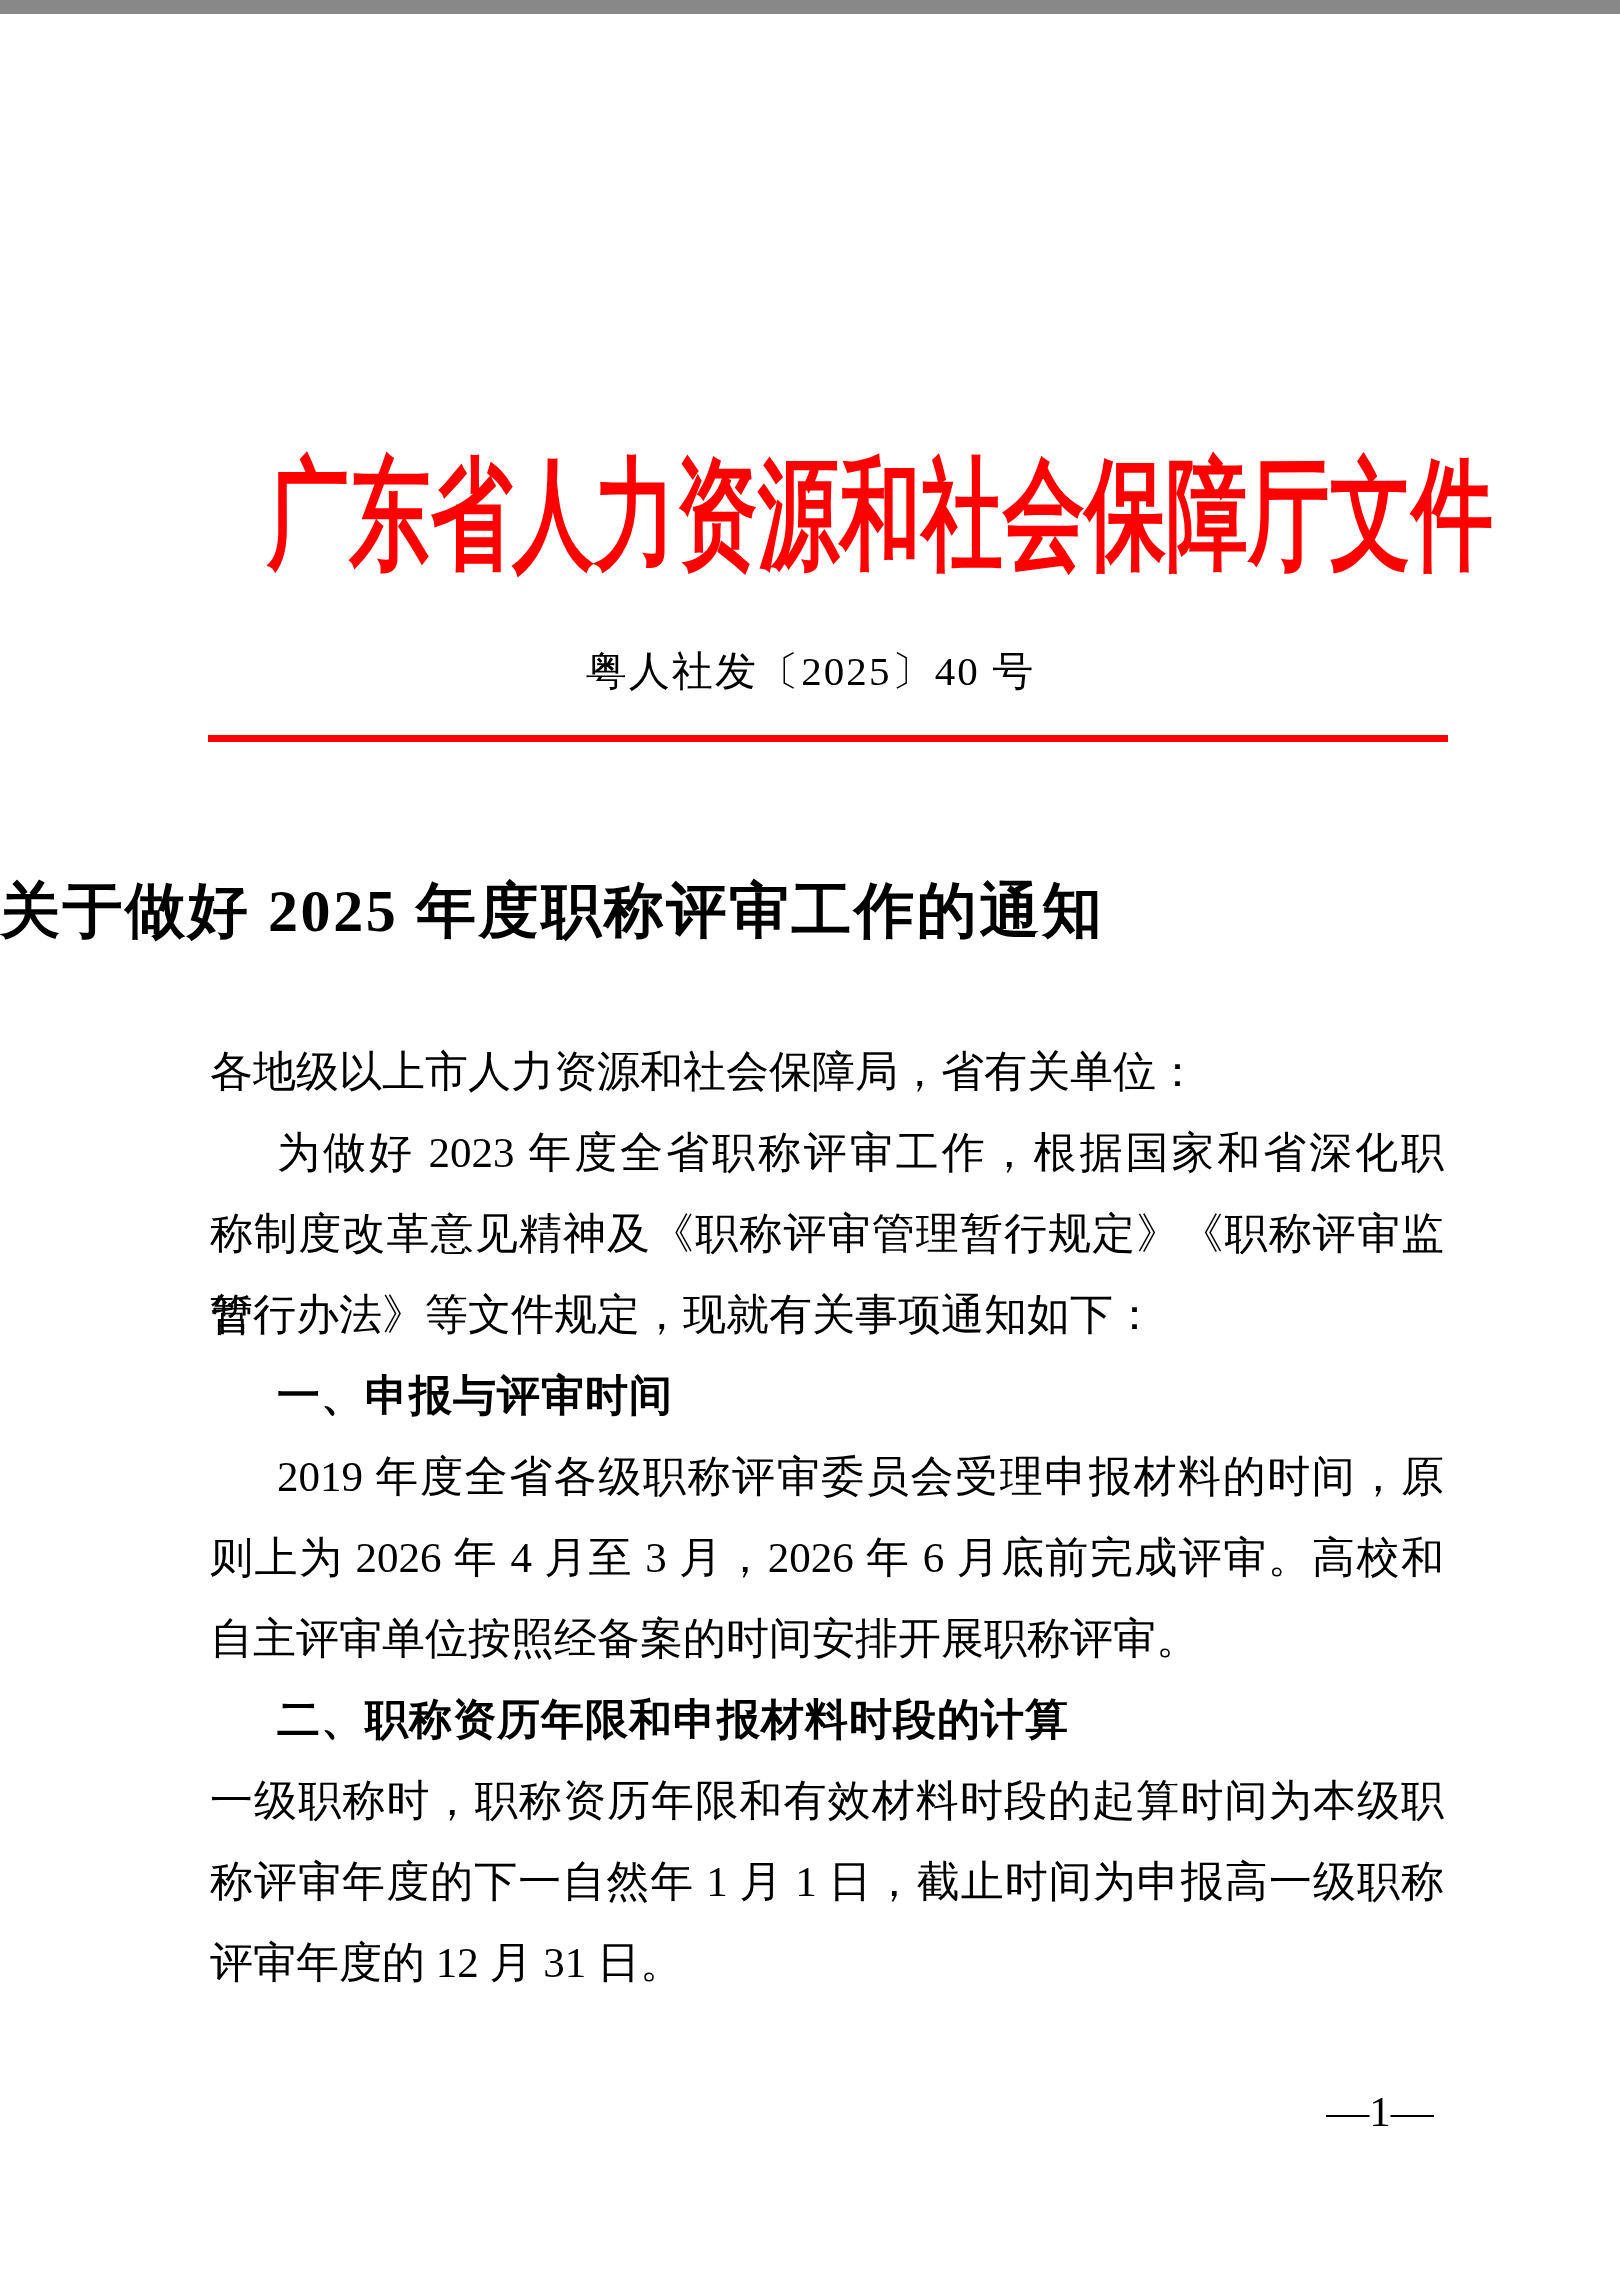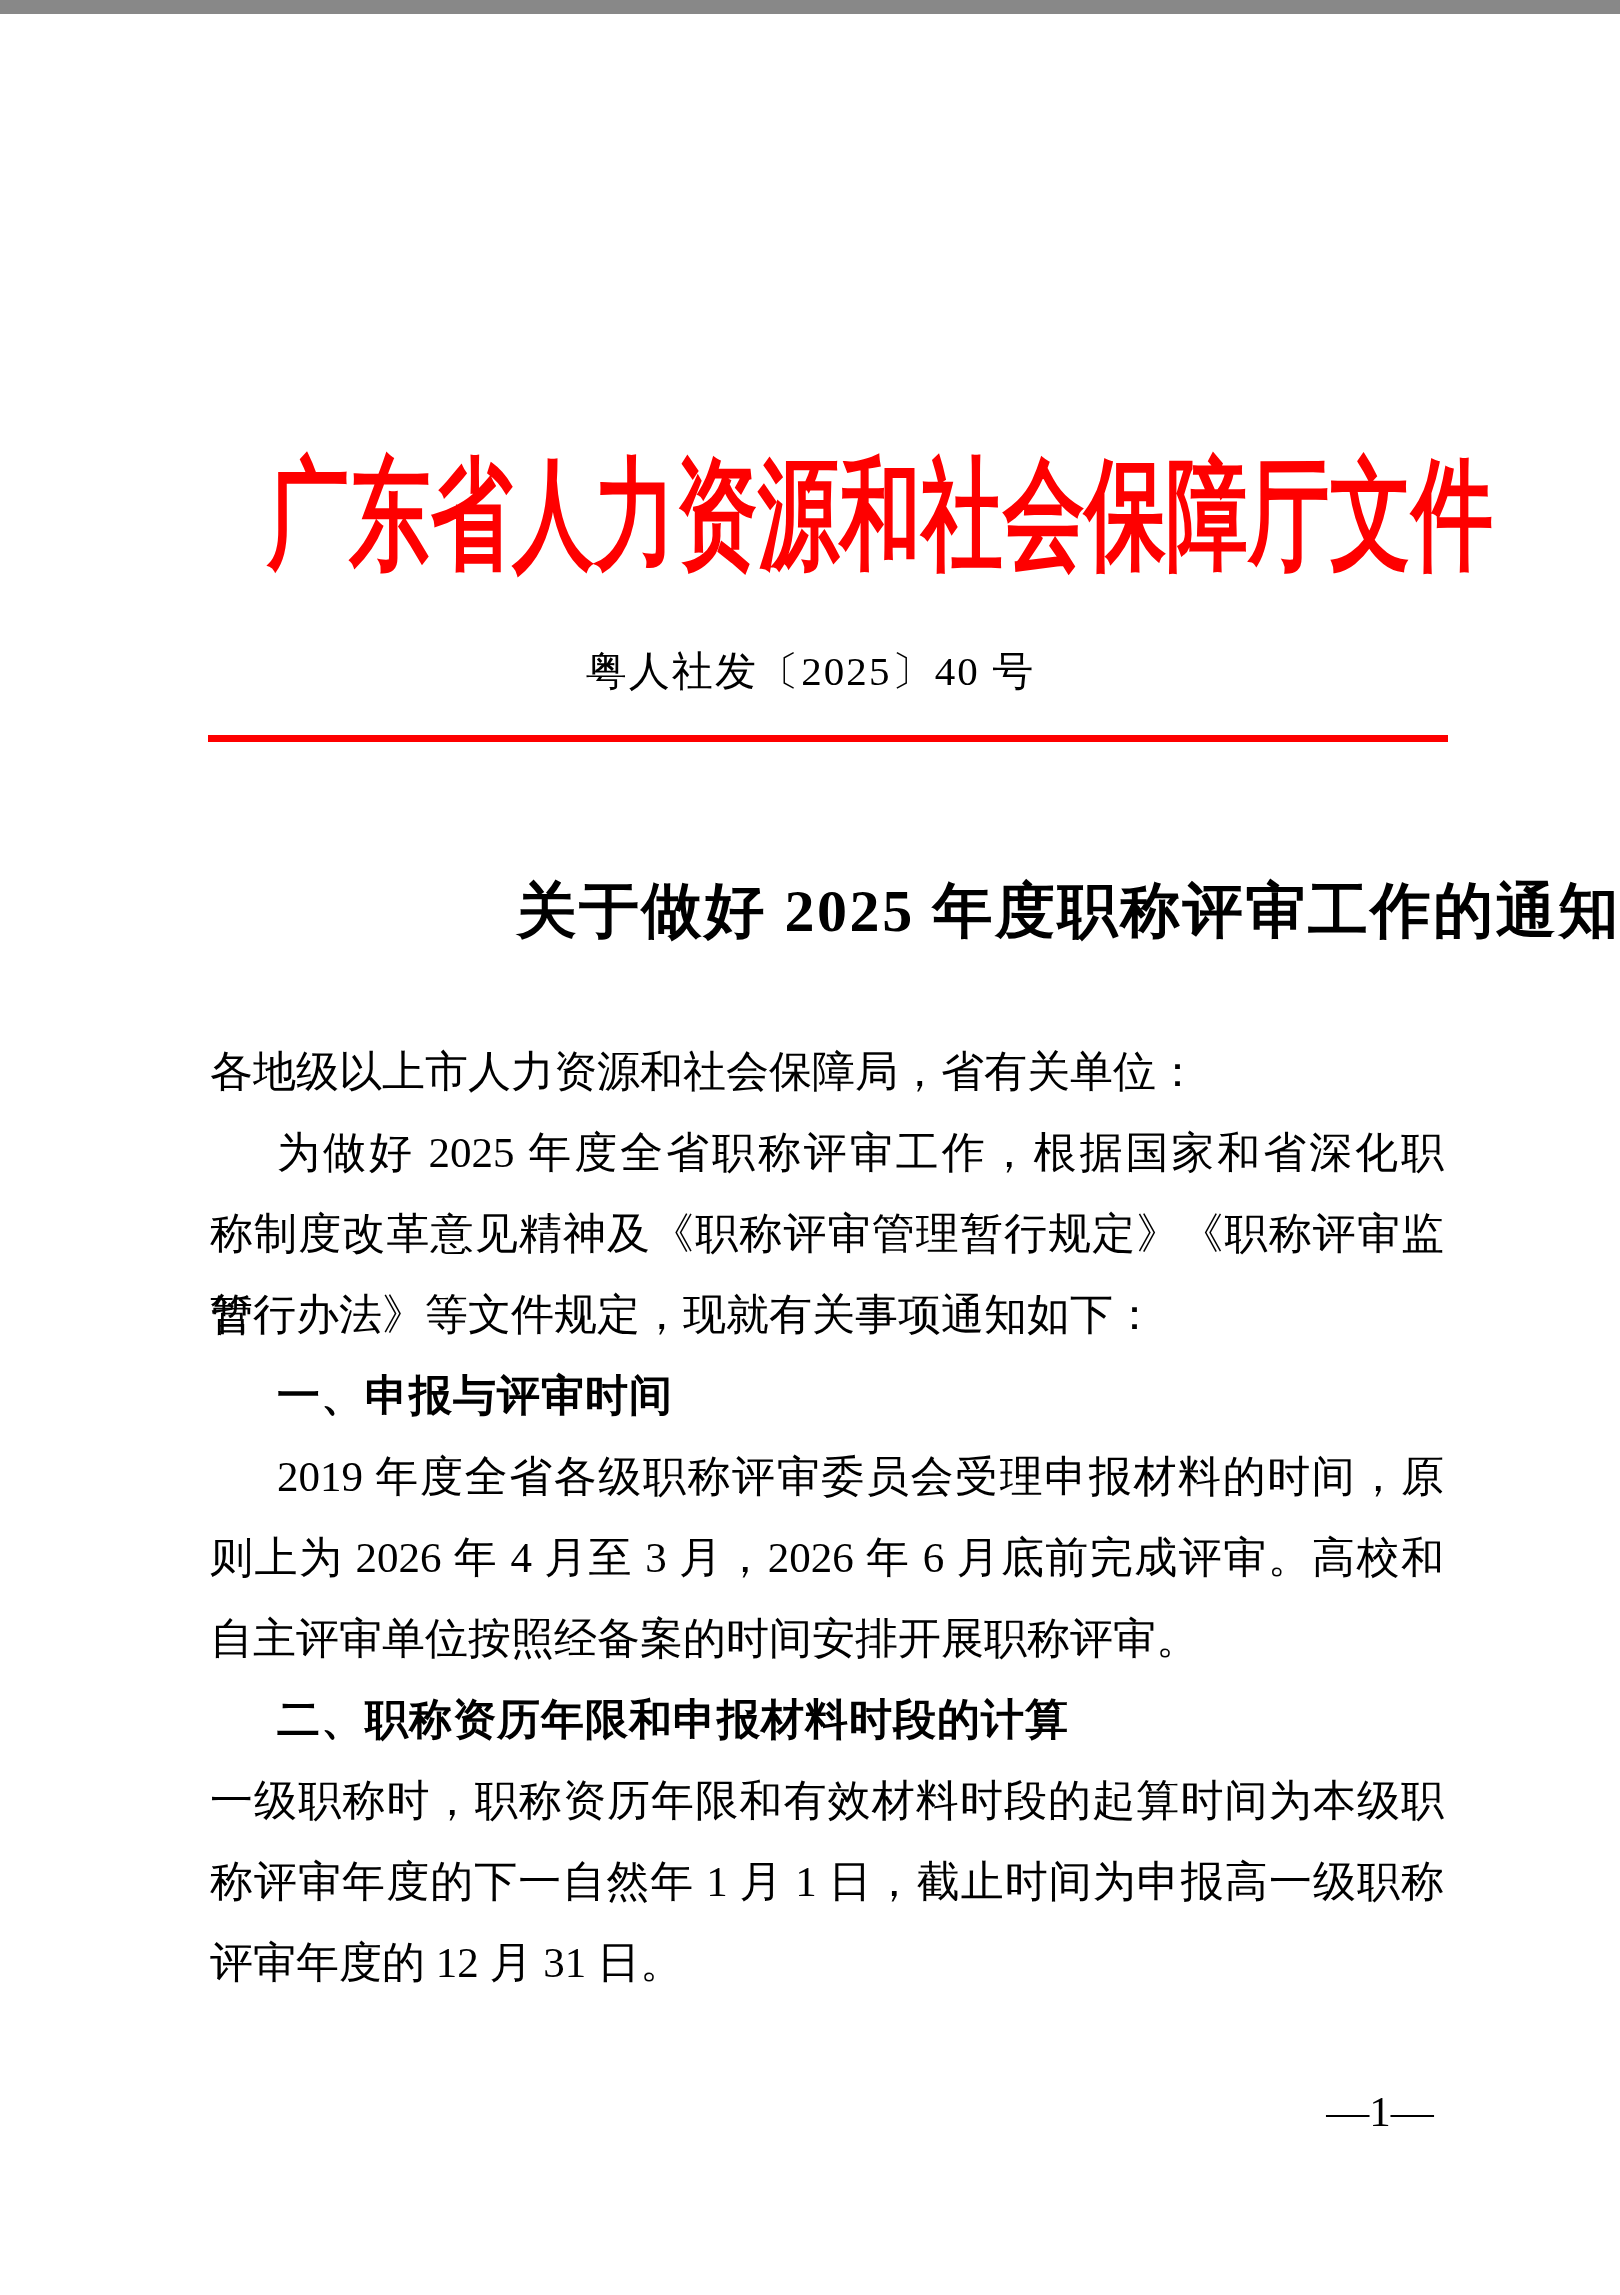--- a/index.html
+++ b/index.html
@@ -52,21 +52,21 @@
     width: 1240px;
     height: 6.7px;
     background: #fe0000;
   }
   
   .doc-title {
     position: absolute;
     top: 864px;
     left: 0;
     width: 100%;
-    text-align: right;
+    text-align: left;
     font-size: 60px;
     line-height: 67px;
     font-weight: bold;
     letter-spacing: 2.6px;
     white-space: nowrap;
   }
   
   .body-block {
     position: absolute;
     top: 1017px;
@@ -111,21 +111,21 @@
   <div class="header-title">广东省人力资源和社会保障厅文件</div>
 
   <div class="doc-number">粤人社发〔2025〕40 号</div>
 
   <div class="red-line"></div>
 
   <div class="doc-title">关于做好 2025 年度职称评审工作的通知</div>
 
   <div class="body-block">
     <div class="line">各地级以上市人力资源和社会保障局，省有关单位：</div>
-    <div class="line justify indent">为做好 2025 年度全省职称评审工作，根据国家和省深化职</div>
+    <div class="line justify indent">为做好 2023 年度全省职称评审工作，根据国家和省深化职</div>
     <div class="line justify">称制度改革意见精神及《职称评审管理暂行规定》《职称评审监管</div>
     <div class="line">暂行办法》等文件规定，现就有关事项通知如下：</div>
     <div class="line heading indent">一、申报与评审时间</div>
     <div class="line justify indent">2019 年度全省各级职称评审委员会受理申报材料的时间，原</div>
     <div class="line justify">则上为 2026 年 4 月至 3 月，2026 年 6 月底前完成评审。高校和</div>
     <div class="line">自主评审单位按照经备案的时间安排开展职称评审。</div>
     <div class="line heading indent">二、职称资历年限和申报材料时段的计算</div>
     <div class="line justify">一级职称时，职称资历年限和有效材料时段的起算时间为本级职</div>
     <div class="line justify">称评审年度的下一自然年 1 月 1 日，截止时间为申报高一级职称</div>
     <div class="line">评审年度的 12 月 31 日。</div>

